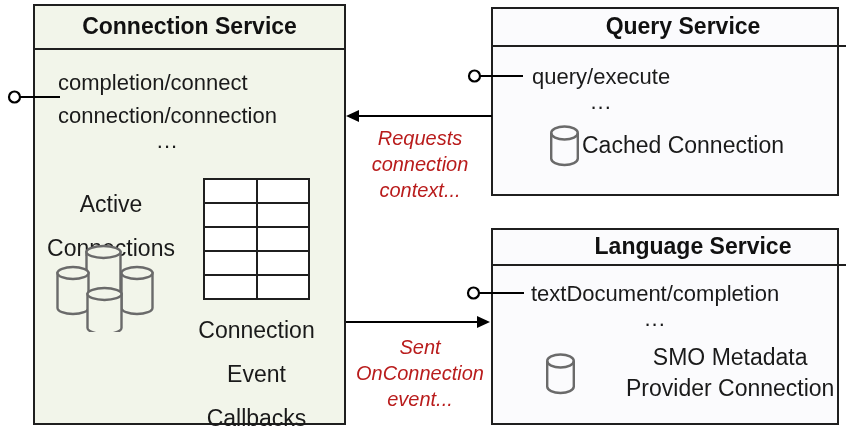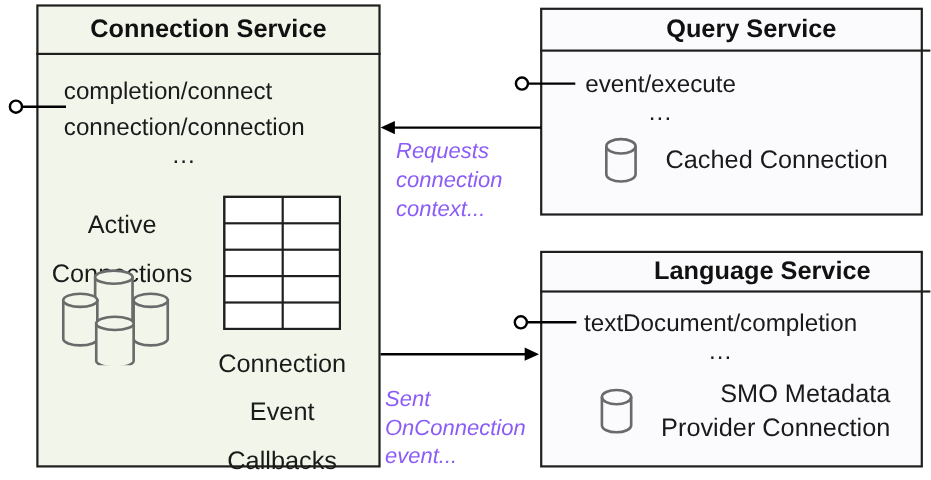--- a/index.html
+++ b/index.html
@@ -20,24 +20,24 @@
   .service-header {
     border-bottom: 2px solid #1f1f1f;
     display: flex; align-items: center; justify-content: center;
     font-weight: bold; font-size: 23px; color: #111111;
   }
   .methods { font-size: 22px; line-height: 33px; width: max-content; }
   .methods .ellipsis { text-align: center; line-height: 18px; letter-spacing: 1px; }
   .pre { white-space: pre-line; }
   .center-label { text-align: center; font-size: 23px; line-height: 44px; }
   .arrow-label {
-    text-align: left; font-style: italic; font-size: 20px;
-    line-height: 26px; color: #8b5cf6;
+    text-align: center; font-style: italic; font-size: 20px;
+    line-height: 26px; color: #b91c1c;
   }
-  .icon-row { display: flex; align-items: center; gap: 25px; font-size: 23px; }
+  .icon-row { display: flex; align-items: center; gap: 2px; font-size: 23px; }
   .cb-table {
     display: grid;
     grid-template-columns: repeat(2, 1fr);
     grid-template-rows: repeat(5, 1fr);
     gap: 2px;
     background: #1f1f1f;
     border: 2px solid #1f1f1f;
   }
   .cb-table .cell { background: #ffffff; }
   svg { display: block; }
@@ -89,21 +89,21 @@
 
   <div class="abs center-label pre" style="left:186px; top:308px; width:141px;">Connection
 Event
 Callbacks</div>
 
   <div class="abs service-box box-white" style="left:491px; top:7px; width:348px; height:189px;"></div>
   <div class="abs service-header" style="left:491px; top:7px; width:384px; height:40px;">
     <span>Query Service</span>
   </div>
   <div class="abs methods" style="left:532px; top:60px;">
-    <div>event/execute</div>
+    <div>query/execute</div>
     <div class="ellipsis">...</div>
   </div>
   <div class="abs icon-row" style="left:549px; top:123px; height:44px;">
     <svg width="31" height="43" viewBox="0 0 31 43">
       <g stroke="#6a6a6a" stroke-width="2.4" fill="none">
         <path d="M2.2,9 L2.2,34.5 A13.3,6.5 0 0 0 28.8,34.5 L28.8,9"></path>
         <ellipse cx="15.5" cy="9" rx="13.3" ry="6.5"></ellipse>
       </g>
     </svg>
     <span>Cached Connection</span>
@@ -117,28 +117,28 @@
     <div>textDocument/completion</div>
     <div class="ellipsis">...</div>
   </div>
   <div class="abs icon-row" style="left:545px; top:342px; height:62px;">
     <svg width="31" height="43" viewBox="0 0 31 43">
       <g stroke="#6a6a6a" stroke-width="2.4" fill="none">
         <path d="M2.2,9 L2.2,34.5 A13.3,6.5 0 0 0 28.8,34.5 L28.8,9"></path>
         <ellipse cx="15.5" cy="9" rx="13.3" ry="6.5"></ellipse>
       </g>
     </svg>
-    <span class="pre" style="text-align:right; font-size:23px; line-height:31px;">SMO Metadata
+    <span class="pre" style="text-align:center; font-size:23px; line-height:31px;margin-left:48px;">SMO Metadata
 Provider Connection</span>
   </div>
 
   <div class="abs arrow-label pre" style="left:360px; top:125px; width:120px;">Requests
 connection
 context...</div>
-  <div class="abs arrow-label pre" style="left:350px; top:350px; width:140px;">Sent
+  <div class="abs arrow-label pre" style="left:350px; top:334px; width:140px;">Sent
 OnConnection
 event...</div>
 
   <svg class="abs overlay" style="left:0; top:0;" width="846" height="436" viewBox="0 0 846 436">
 
     <g>
       <line x1="492" y1="116" x2="357" y2="116" stroke="#000000" stroke-width="2.2"></line>
       <polygon points="346,116 359,110 359,122" fill="#000000"></polygon>
     </g>
 

